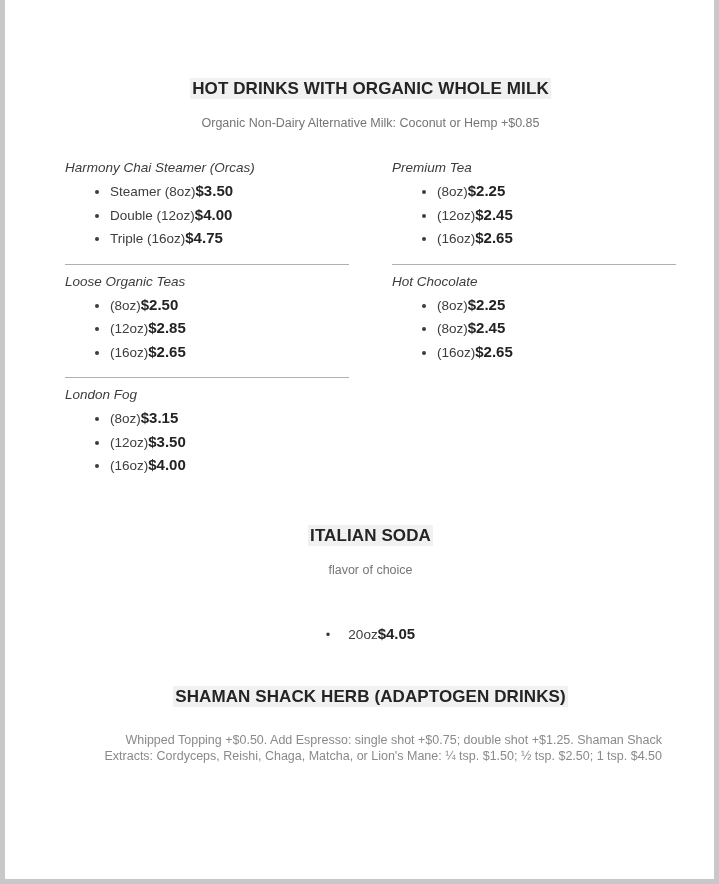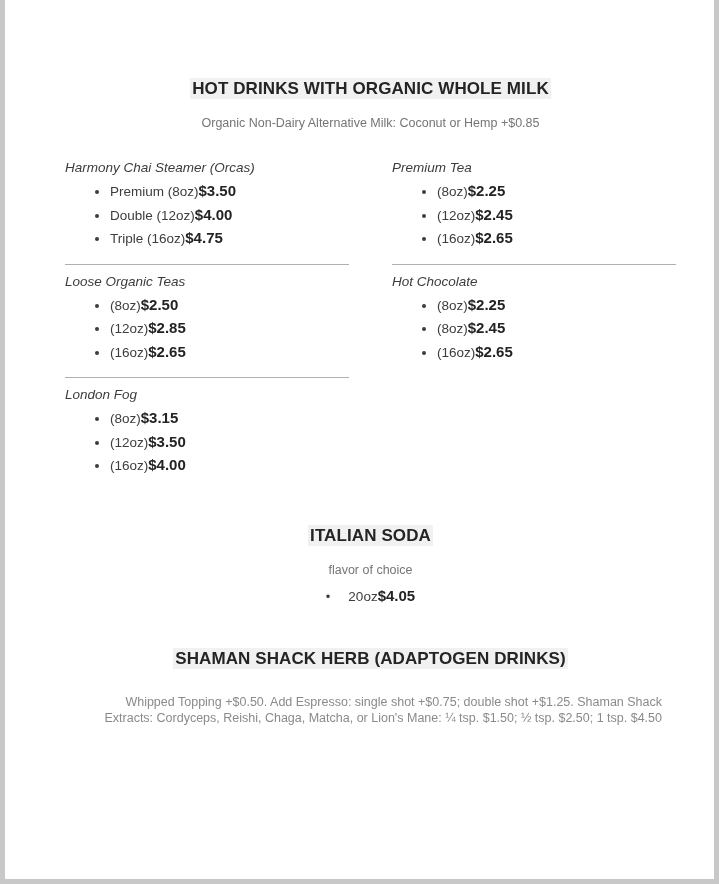--- a/index.html
+++ b/index.html
@@ -68,20 +68,21 @@
   }
   ul.options li {
     font-size: 13.5px;
     color: #3d3d3d;
     line-height: 22.5px;
   }
   .price {
     font-weight: 700;
     font-size: 15px;
     color: #232323;
+    margin-top: 38px;
   }
   .soda-block {
     margin-top: 34px;
   }
   .soda-line {
     display: flex;
     justify-content: center;
     align-items: baseline;
     margin-top: 7px;
     font-size: 13.5px;
@@ -114,21 +115,21 @@
     <div class="section-title">
       <span class="hl">HOT DRINKS WITH ORGANIC WHOLE MILK</span>
     </div>
     <div class="subtitle">Organic Non-Dairy Alternative Milk: Coconut or Hemp +$0.85</div>
 
     <div class="menu-grid">
 
       <section class="menu-cell">
         <div class="item-name">Harmony Chai Steamer (Orcas)</div>
         <ul class="options">
-          <li><span>Premium (8oz)</span><span class="price">$3.50</span></li>
+          <li><span>Steamer (8oz)</span><span class="price">$3.50</span></li>
           <li><span>Double (12oz)</span><span class="price">$4.00</span></li>
           <li><span>Triple (16oz)</span><span class="price">$4.75</span></li>
         </ul>
       </section>
 
       <section class="menu-cell">
         <div class="item-name">Premium Tea</div>
         <ul class="options">
           <li><span>(8oz)</span><span class="price">$2.25</span></li>
           <li><span>(12oz)</span><span class="price">$2.45</span></li>

